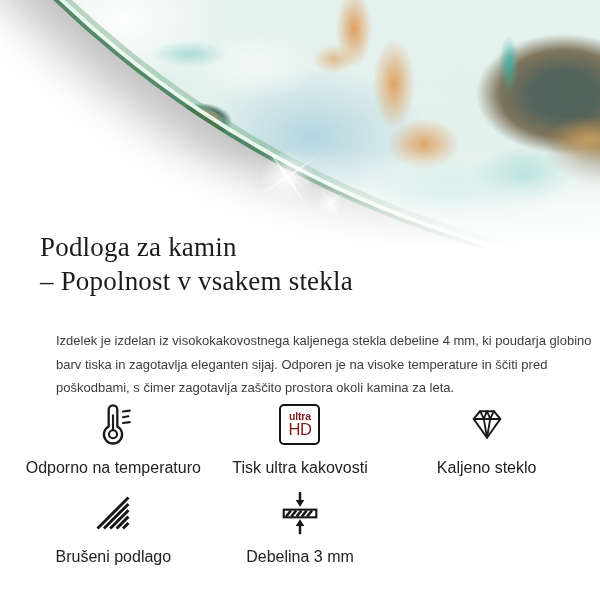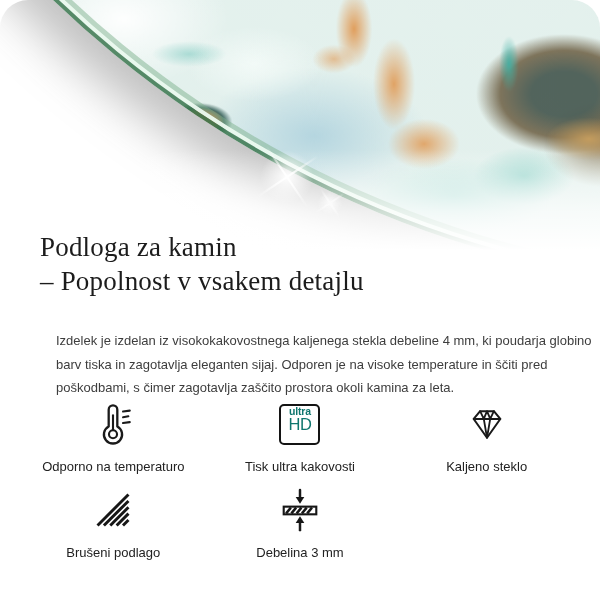--- a/index.html
+++ b/index.html
@@ -1,19 +1,18 @@
 <!DOCTYPE html>
 <html lang="sl"><head>
 <meta charset="utf-8">
 <style>
   html,body{margin:0;padding:0;background:#fff;}
   .canvas{
     position:relative;width:600px;height:600px;background:#fff;overflow:hidden;
     font-family:"Liberation Sans","DejaVu Sans",sans-serif;
-    border-radius:28px;
   }
   
   .hero{position:absolute;left:0;top:0;width:600px;height:258px;overflow:hidden;}
   .glass-circle{
     position:absolute;width:2084px;height:2084px;border-radius:50%;
     left:-268px;top:-1800px;
     border:4px solid rgba(58,118,78,.85);
     box-shadow:
       inset 0 0 0 4px rgba(236,250,240,.95),
       inset 0 0 0 9px rgba(126,178,142,.5),
@@ -59,25 +58,25 @@
     position:absolute;left:40px;top:313px;width:548px;margin:16px;z-index:4;
     font-size:13px;line-height:23.5px;color:#3d3d3d;
   }
   
   .features{
     position:absolute;left:20px;top:398px;width:560px;z-index:4;
     display:grid;grid-template-columns:repeat(3,1fr);row-gap:10px;
   }
   .cell{display:flex;flex-direction:column;align-items:center;}
   .icon-slot{height:52px;display:flex;align-items:center;justify-content:center;margin-bottom:9px;}
-  .feat-label{font-size:13px;color:#222;white-space:nowrap;}
+  .feat-label{font-size:16px;color:#222;white-space:nowrap;}
   .icon-stroke{stroke:#1a1a1a;fill:none;stroke-linecap:round;stroke-linejoin:round;}
   .hd-box{
     width:37px;height:37px;border:2.5px solid #141414;border-radius:5px;
-    display:flex;flex-direction:column;align-items:center;color:#0f766e;
+    display:flex;flex-direction:column;align-items:center;justify-content:center;color:#7f1d1d;
   }
   .hd-top{font-size:10.5px;font-weight:700;line-height:10px;letter-spacing:-.2px;}
   .hd-main{font-size:16.5px;font-weight:400;line-height:16px;letter-spacing:-.5px;}
 </style>
 </head>
 <body>
 
 <div class="canvas">
 
   <div class="hero">
@@ -90,21 +89,21 @@
     </div>
     <div class="sparkle sparkle-2">
       <div class="glow"></div>
         <div class="ray-h"></div>
         <div class="ray-v"></div>
     </div>
   </div>
 
   <h1 class="title">
     <span>Podloga za kamin</span><br>
-    <span>– Popolnost v vsakem detajlu</span>
+    <span>– Popolnost v vsakem stekla</span>
   </h1>
 
   <p class="desc">Izdelek je izdelan iz visokokakovostnega kaljenega stekla debeline 4 mm, ki poudarja globino barv tiska in zagotavlja eleganten sijaj. Odporen je na visoke temperature in ščiti pred poškodbami, s čimer zagotavlja zaščito prostora okoli kamina za leta.</p>
 
   <div class="features">
 
     <div class="cell">
       <div class="icon-slot">
         <svg width="46" height="46" viewBox="0 0 48 48">
           <path class="icon-stroke" stroke-width="2.4" d="M19.5 9 a4.5 4.5 0 0 1 9 0 V26.5 a9.5 9.5 0 1 1 -9 0 Z"></path>

